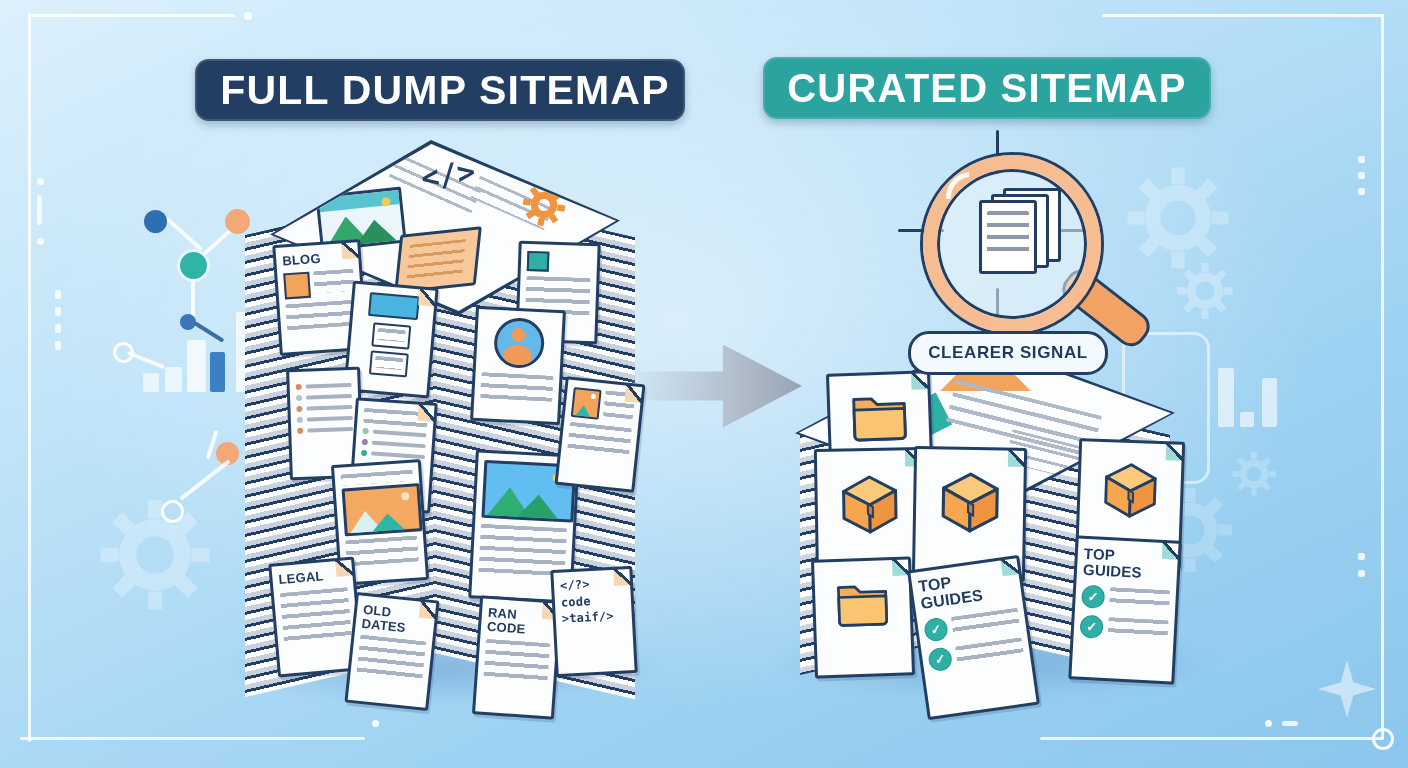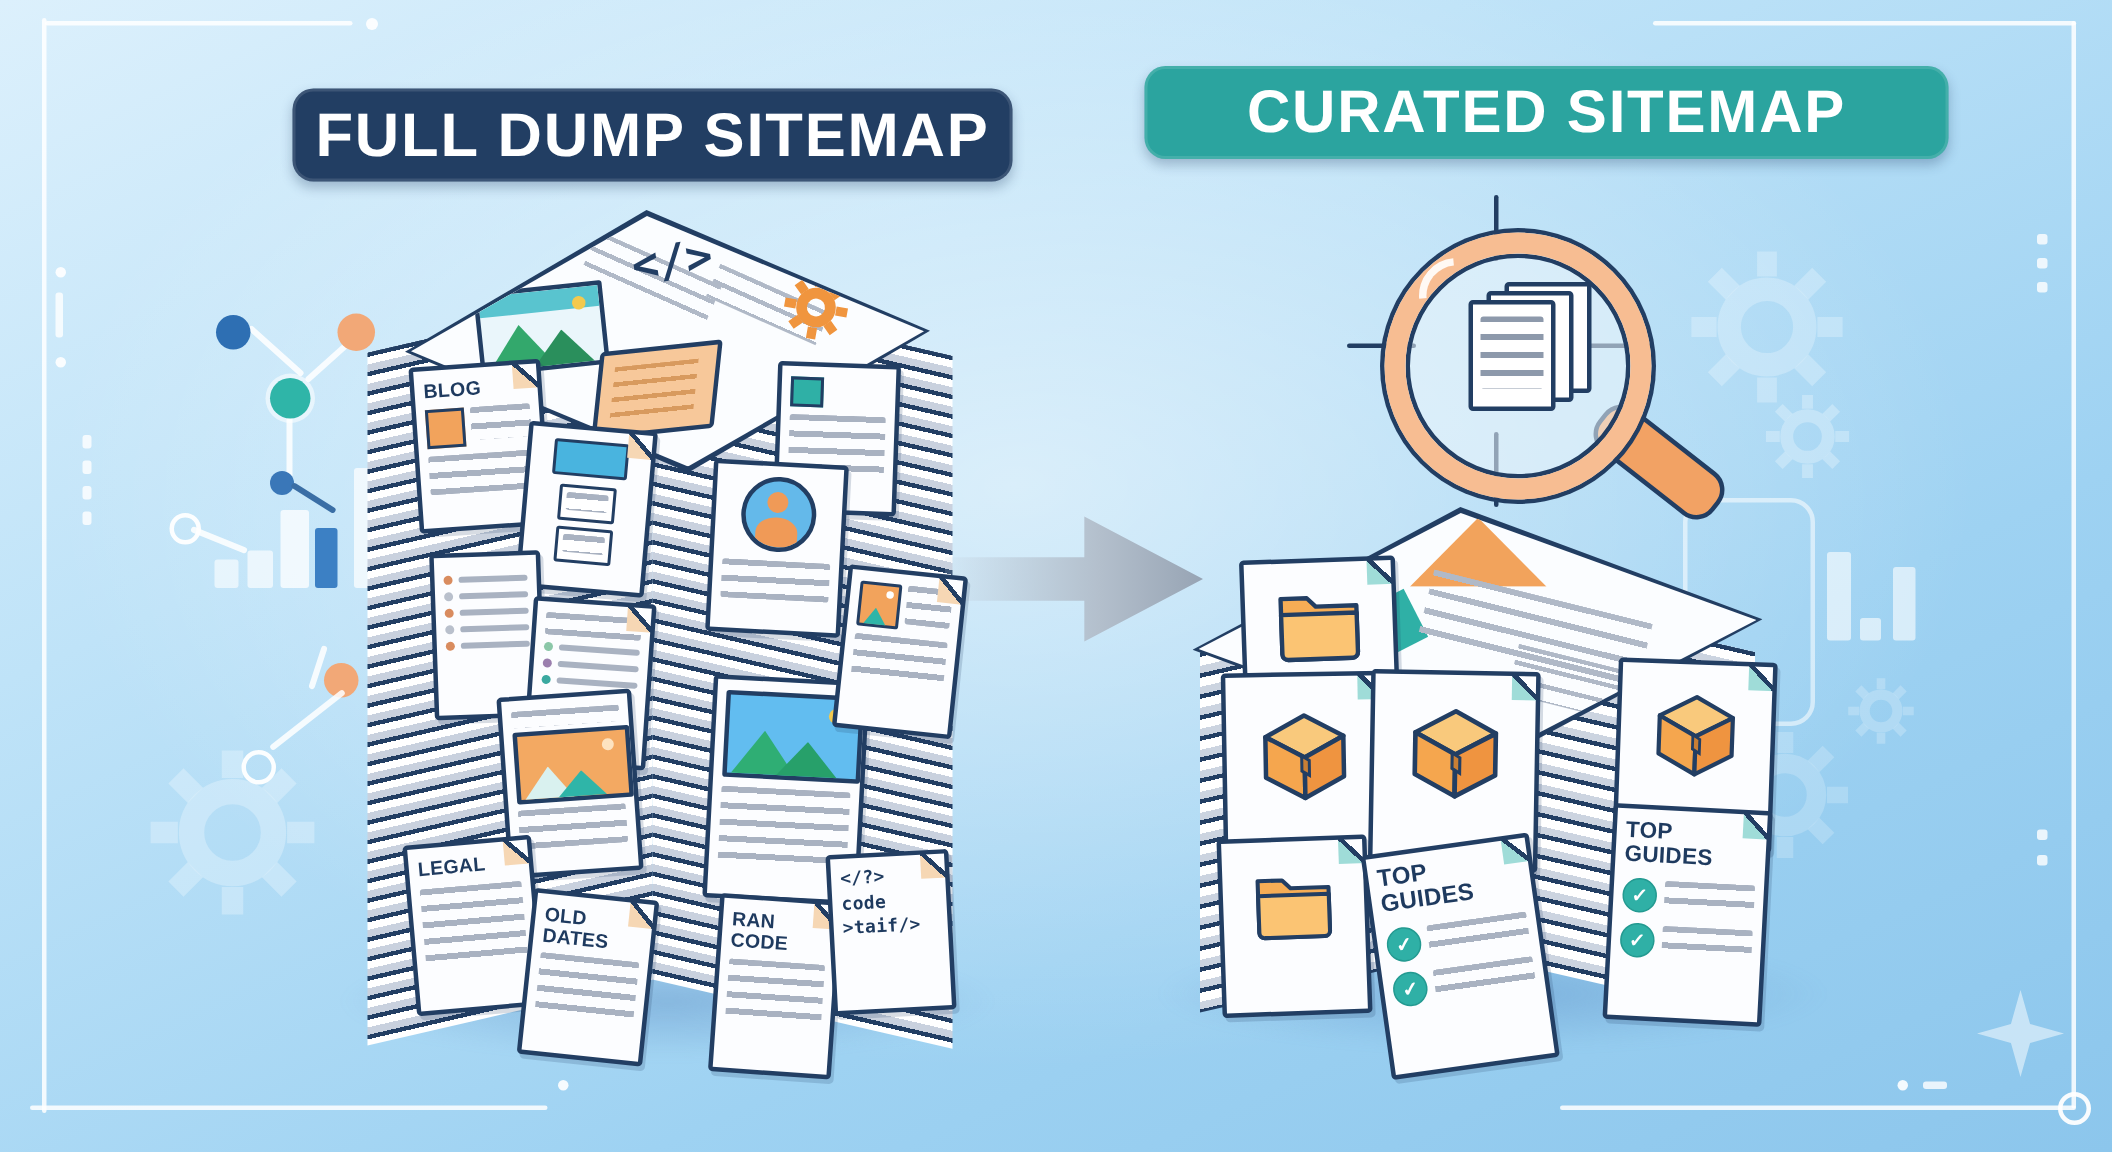--- a/index.html
+++ b/index.html
@@ -16,21 +16,21 @@
   .node{position:absolute;border-radius:50%;}
   .bar{position:absolute;border-radius:2px;}
   .sparkle{position:absolute;background:rgba(255,255,255,.5);
     clip-path:polygon(50% 0,61% 39%,100% 50%,61% 61%,50% 100%,39% 61%,0 50%,39% 39%);}
   .rrect-outline{position:absolute;border:3px solid rgba(255,255,255,.55);border-radius:16px;}
   .gearbg{position:absolute;opacity:.5;}
   
   .banner{position:absolute;display:flex;align-items:center;justify-content:center;color:#fff;
     font-weight:700;border-radius:14px;letter-spacing:1.2px;z-index:9;
     box-shadow:0 4px 8px rgba(25,55,95,.28), inset 0 0 0 2px rgba(255,255,255,.12);}
-  .banner.navy{background:#223e63;font-size:41px;}
+  .banner.navy{background:#223e63;font-size:41px;padding-left:10px;}
   .banner.teal{background:#2ba49f;font-size:40px;}
   
   .face{position:absolute;transform-origin:0 0;
     background:repeating-linear-gradient(180deg,#223e63 0 3px,#ffffff 3px 8px,#c9d1de 8px 13px);
     z-index:2;}
   .cap-outer{position:absolute;background:#223e63;z-index:3;}
   .cap-inner{position:absolute;inset:4px;background:#fbfdff;}
   .capclip{clip-path:polygon(46% 0,100% 46%,54% 100%,0 54%);}
   .capclip2{clip-path:polygon(47% 0,100% 44%,53% 100%,0 56%);}
   .slantlines{position:absolute;background:repeating-linear-gradient(180deg,#b0b9c7 0 3px,transparent 3px 11px);}
@@ -155,21 +155,21 @@
       </g>
   </svg>
   <div class="rrect-outline" style="left:1122px;top:332px;width:82px;height:146px;"></div>
   <div class="bar" style="left:1218px;top:368px;width:16px;height:59px;background:rgba(255,255,255,.6);"></div>
   <div class="bar" style="left:1240px;top:412px;width:14px;height:15px;background:rgba(255,255,255,.6);"></div>
   <div class="bar" style="left:1262px;top:378px;width:15px;height:49px;background:rgba(255,255,255,.6);"></div>
 
   <div class="banner navy" style="left:195px;top:59px;width:480px;height:62px;">
     <span>FULL DUMP SITEMAP</span>
   </div>
-  <div class="banner teal" style="left:763px;top:44px;width:536px;height:62px;">
+  <div class="banner teal" style="left:763px;top:57px;width:448px;height:62px;">
     <span>CURATED SITEMAP</span>
   </div>
 
   <div class="shadow" style="left:225px;top:630px;width:440px;height:75px;"></div>
   <div class="face" style="left:245px;top:235px;width:190px;height:462px;transform:skewY(-13deg);"></div>
   <div class="face" style="left:435px;top:191px;width:200px;height:462px;transform:skewY(13deg);"></div>
   <div class="cap-outer capclip" style="left:270px;top:140px;width:350px;height:175px;">
     <div class="cap-inner capclip">
       <div class="slantlines" style="left:34%;top:16%;width:90px;height:26px;transform:rotate(24deg);"></div>
       <div class="slantlines" style="left:58%;top:28%;width:80px;height:24px;transform:rotate(24deg);"></div>
@@ -342,20 +342,23 @@
   <div class="tick" style="left:898px;top:229px;width:46px;height:3px;"></div>
   <div class="tick" style="left:1052px;top:229px;width:50px;height:3px;"></div>
   <div class="mag-handle"></div>
   <div class="mag-ring"></div>
   <div class="glint" style="left:946px;top:172px;"></div>
   <div class="mag-doc" style="left:1003px;top:188px;z-index:7;"></div>
   <div class="mag-doc" style="left:991px;top:194px;z-index:7;"></div>
   <div class="mag-doc" style="left:979px;top:200px;z-index:8;">
     <div class="tl" style="margin:8px 5px;height:48px;background:repeating-linear-gradient(180deg,#8d99ab 0 4px,transparent 4px 12px);"></div>
   </div>
+  <div class="pill">
+    <span>CLEARER SIGNAL</span>
+  </div>
 
   <div class="doc" style="left:828px;top:372px;width:86px;height:100px;transform:rotate(-2deg);">
     <div class="fold tealf"></div>
     <svg style="display:block;margin:8px auto 0;width:62px;height:52px;" viewBox="0 0 64 52">
       <path d="M6 8 h18 l6 6 h28 v32 a4 4 0 0 1 -4 4 H10 a4 4 0 0 1 -4 -4 Z" fill="#f6ad55" stroke="#223e63" stroke-width="3" stroke-linejoin="round"></path>
       <path d="M6 19 h52 v27 a4 4 0 0 1 -4 4 H10 a4 4 0 0 1 -4 -4 Z" fill="#fbc473" stroke="#223e63" stroke-width="3" stroke-linejoin="round"></path>
     </svg>
   </div>
 
   <div class="doc" style="left:815px;top:448px;width:92px;height:118px;transform:rotate(-1deg);">

